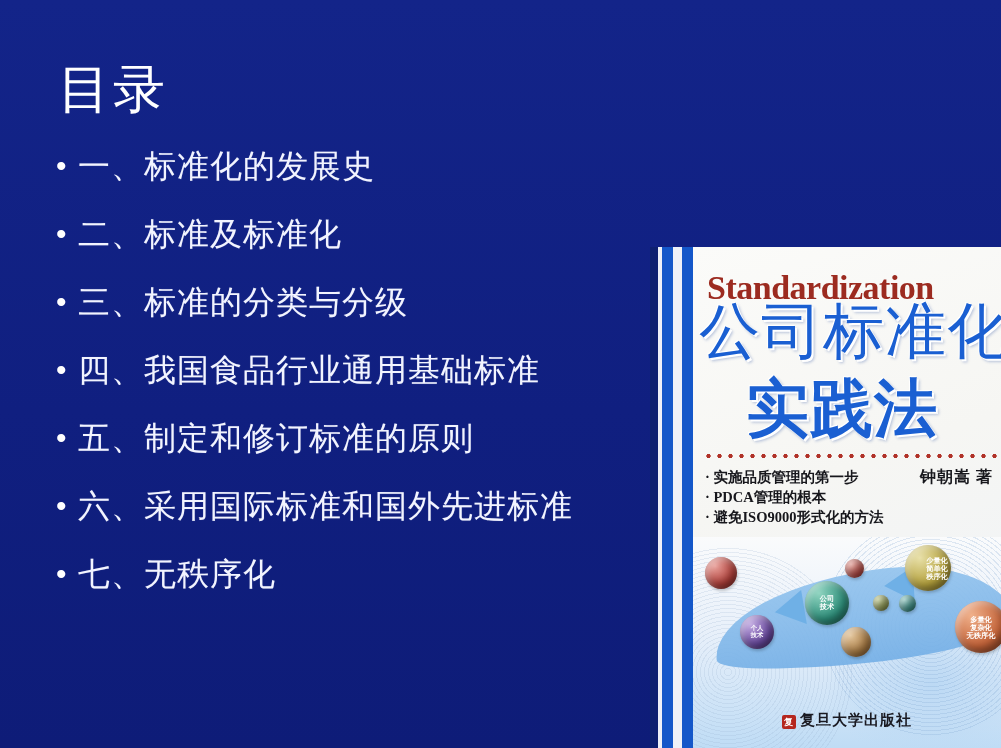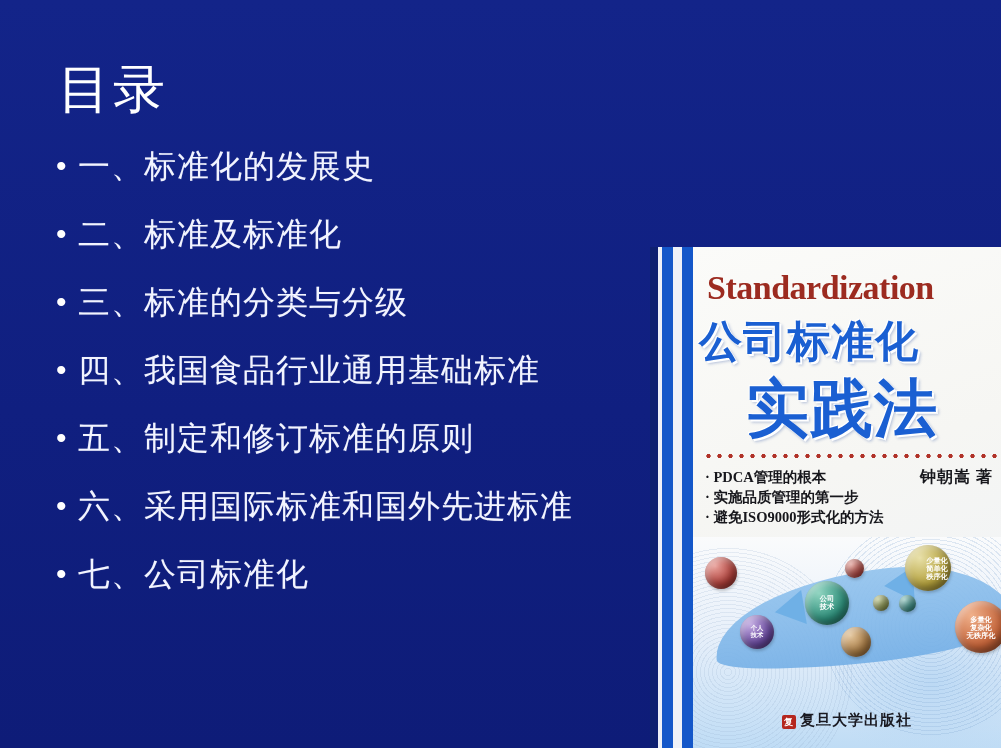--- a/index.html
+++ b/index.html
@@ -118,24 +118,24 @@
     color: #9c2b20;
     letter-spacing: -0.5px;
     white-space: nowrap;
     margin-top: 8px;
   }
 
   
   .cover-title-cn {
     position: absolute;
     left: 6px;
-    top: 72px;
+    top: 52px;
     right: 0;
-    font-size: 43px;
-    font-weight: bold;
+    font-size: 61px;
+    font-weight: normal;
     line-height: 1.05;
     color: #1a5fd2;
     letter-spacing: 1px;
     white-space: nowrap;
     text-shadow:
        2px 2px 0 #ffffff,
       -1px -1px 0 #ffffff,
        3px 3px 3px rgba(20,60,150,0.30);
   }
   .cover-title-cn-2 {
@@ -326,43 +326,43 @@
     <li class="toc-item">
       <span class="toc-bullet">•</span>
       <span class="toc-text">五、制定和修订标准的原则</span>
     </li>
     <li class="toc-item">
       <span class="toc-bullet">•</span>
       <span class="toc-text">六、采用国际标准和国外先进标准</span>
     </li>
     <li class="toc-item">
       <span class="toc-bullet">•</span>
-      <span class="toc-text">七、公司标准化</span>
+      <span class="toc-text">七、无秩序化</span>
     </li>
   </ul>
 
   <div id="book-cover">
     <div class="cover-stripe stripe-navy"></div>
     <div class="cover-stripe stripe-gap1"></div>
     <div class="cover-stripe stripe-blue1"></div>
     <div class="cover-stripe stripe-gap2"></div>
     <div class="cover-stripe stripe-blue2"></div>
 
     <div class="cover-face">
 
       <div class="cover-eng">Standardization</div>
 
       <div class="cover-title-cn">公司标准化</div>
       <div class="cover-title-cn-2">实践法</div>
 
       <div class="cover-dots"></div>
 
       <div class="cover-subs">
+        <div class="cover-sub">实施品质管理的第一步</div>
         <div class="cover-sub">PDCA管理的根本</div>
-        <div class="cover-sub">实施品质管理的第一步</div>
         <div class="cover-sub">避免ISO9000形式化的方法</div>
       </div>
 
       <div class="cover-author">钟朝嵩  著</div>
 
       <div class="cover-art">
         <div class="art-rings"></div>
         <div class="art-rings2"></div>
         <div class="art-band"></div>
         <div class="art-arrow-up1"></div>

